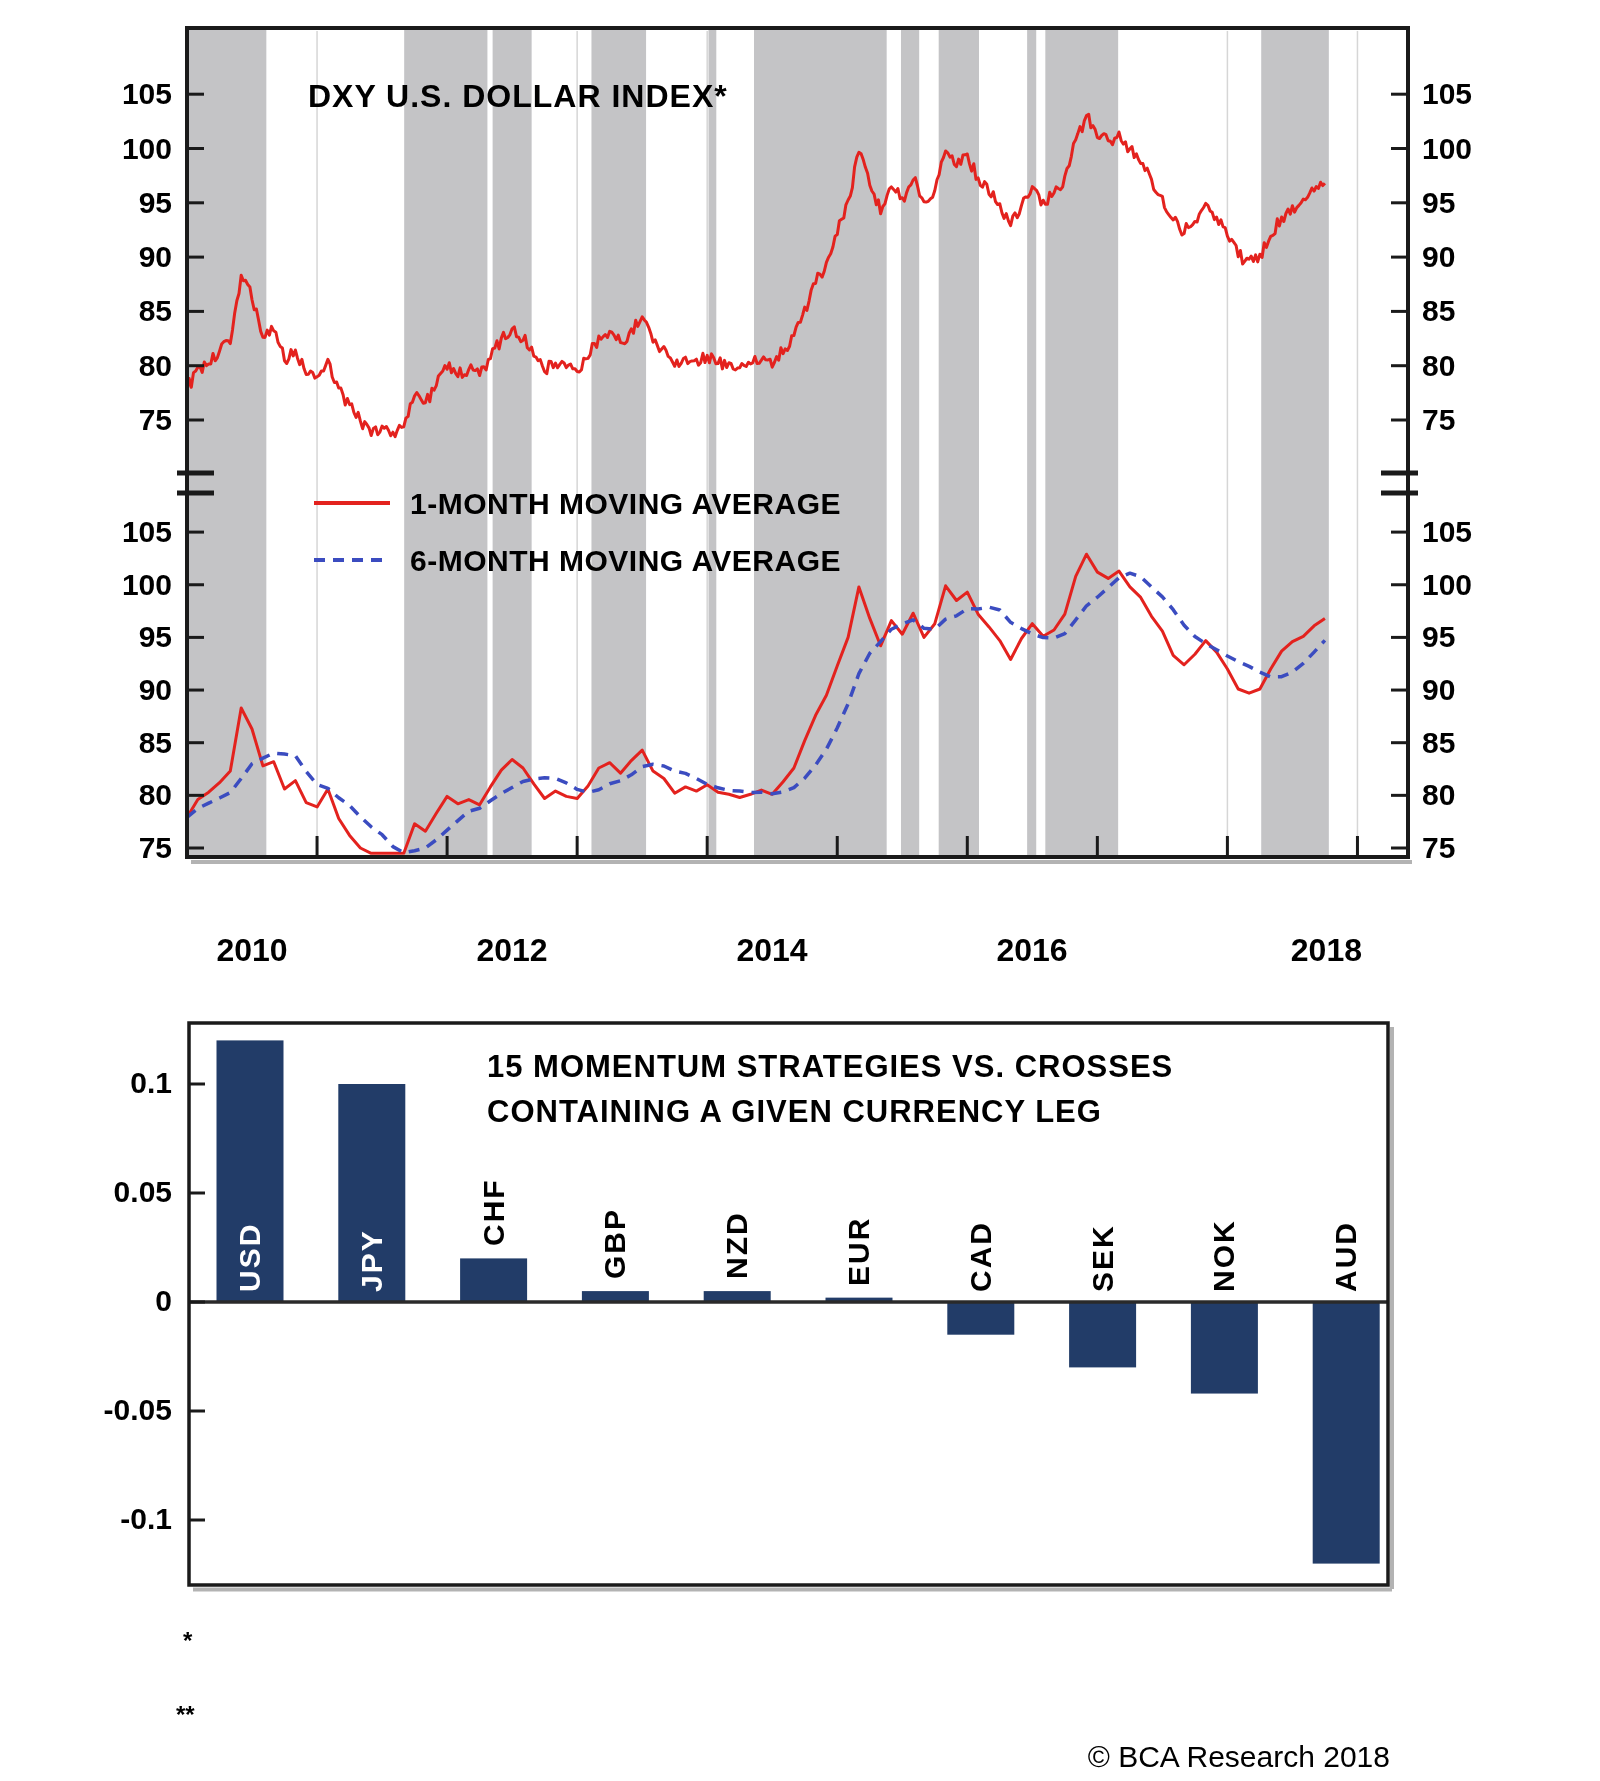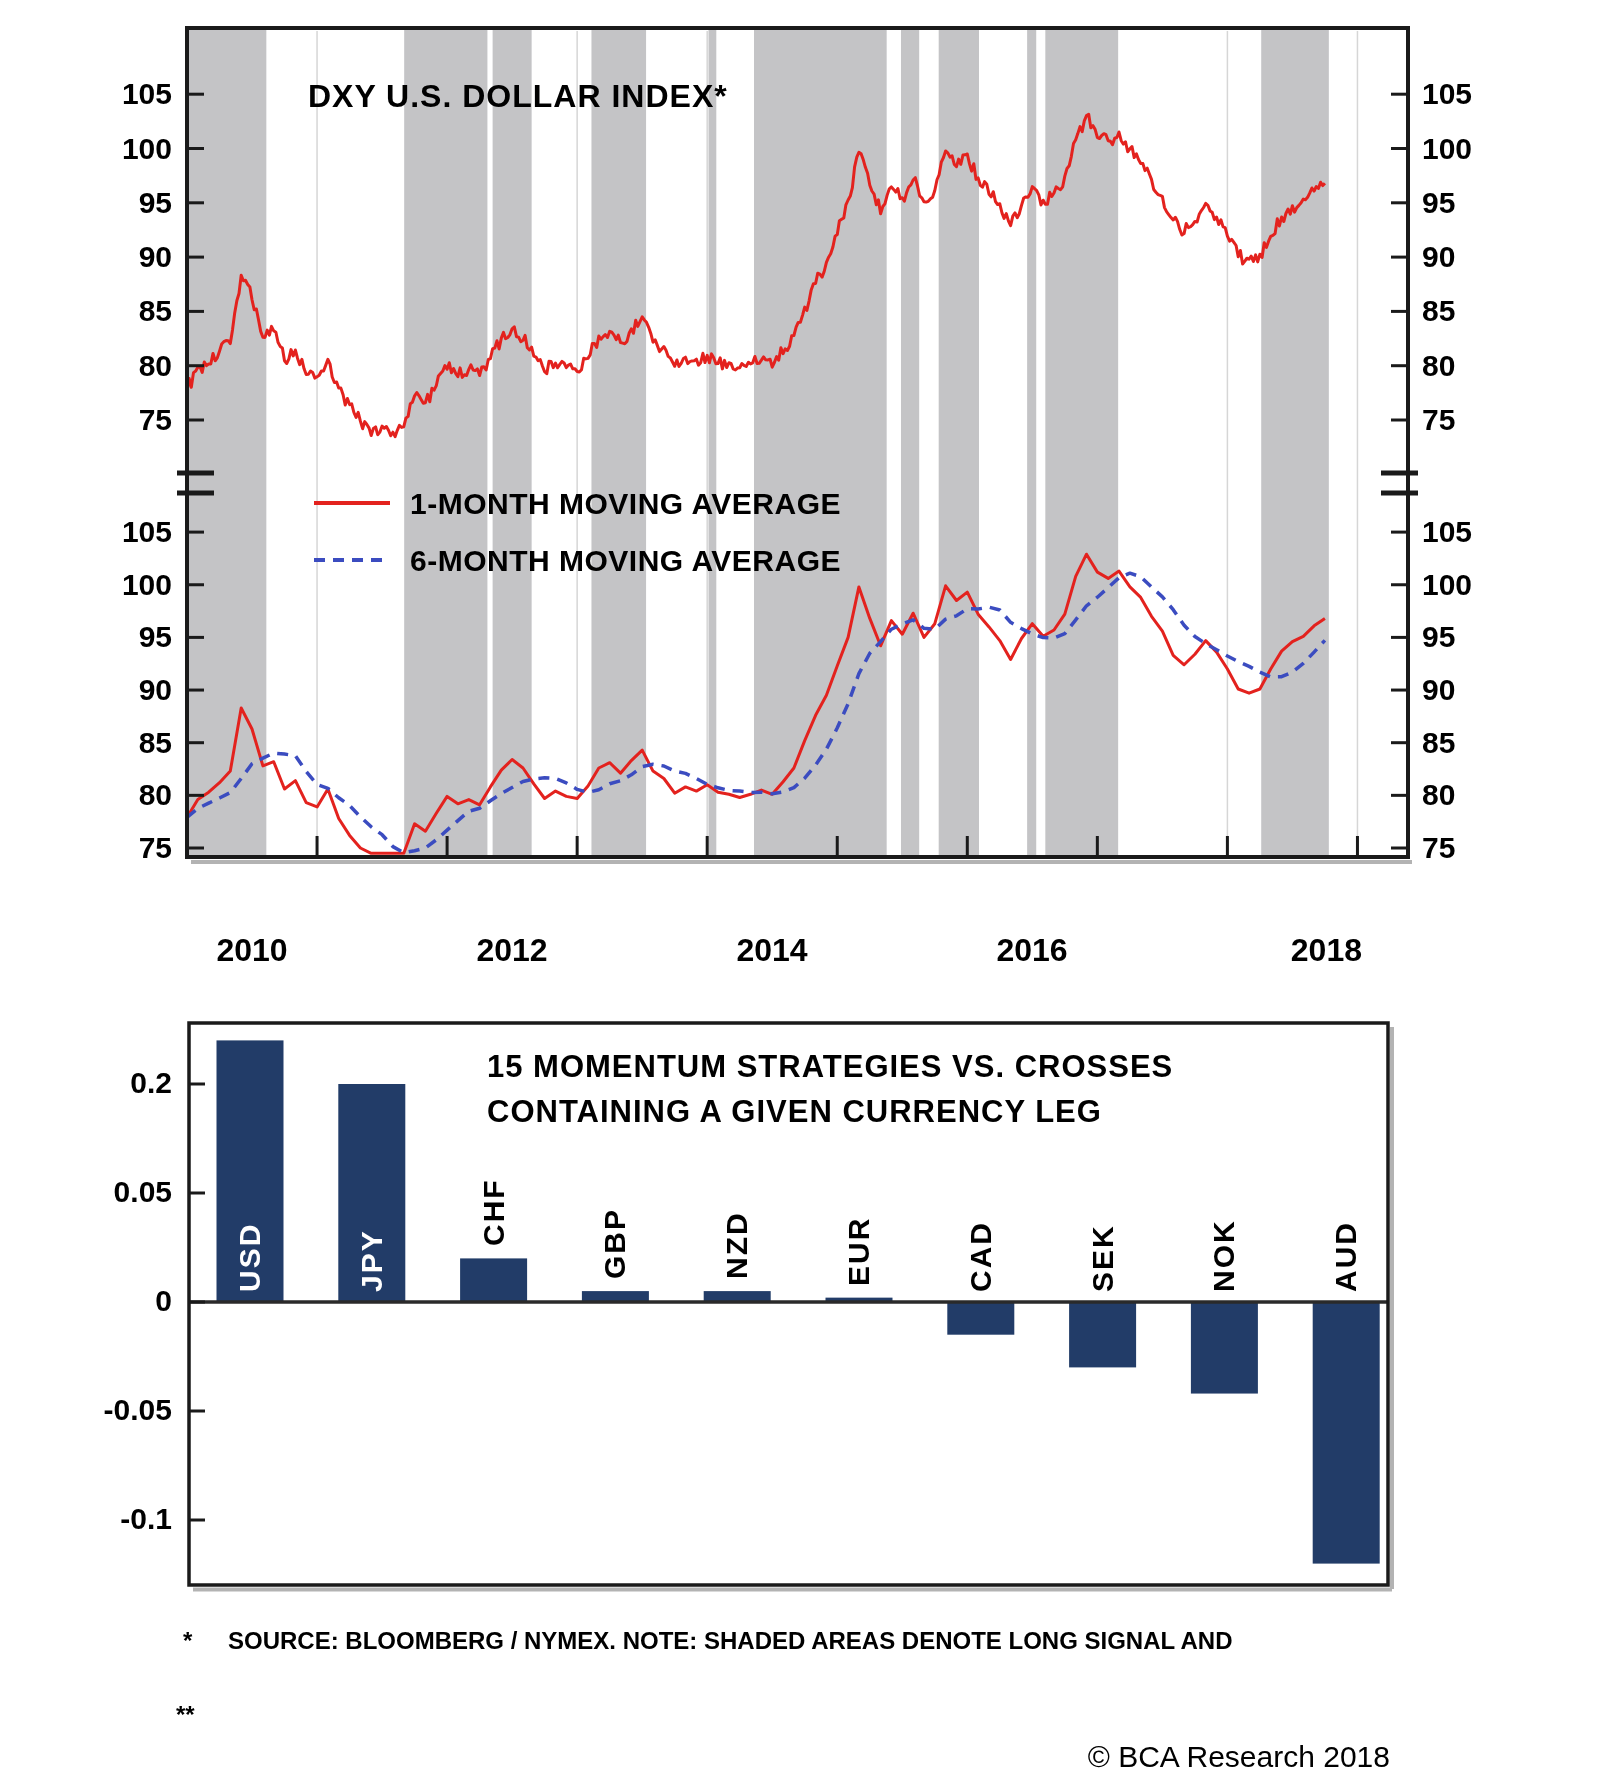--- a/index.html
+++ b/index.html
@@ -138,28 +138,27 @@
   <div class="yearlab" style="left:442px;top:932px;">2012</div>
   <div class="yearlab" style="left:702px;top:932px;">2014</div>
   <div class="yearlab" style="left:962px;top:932px;">2016</div>
   <div class="yearlab" style="left:1222px;top:932px;text-align:right;">2018</div>
 
   <div class="abs bar-title" style="left:487px;top:1044px;">
     <div>15 MOMENTUM STRATEGIES VS. CROSSES</div>
     <div>CONTAINING A GIVEN CURRENCY LEG</div>
   </div>
 
-  <div class="bar-ylab" style="top:1066px;">0.2</div>
+  <div class="bar-ylab" style="top:1066px;">0.1</div>
   <div class="bar-ylab" style="top:1175px;">0.05</div>
   <div class="bar-ylab" style="top:1284px;">0</div>
   <div class="bar-ylab" style="top:1393px;">-0.05</div>
   <div class="bar-ylab" style="top:1502px;">-0.1</div>
 
   <div class="abs foot" style="left:183px;top:1627px;">*</div>
-  <div class="abs foot" style="left:228px;top:1627px;">SOURCE: BLOOMBERG / NYMEX. NOTE: SHADED AREAS DENOTE LONG SIGNAL AND</div>
   <div class="abs foot" style="left:176px;top:1701px;">**</div>
   <div class="abs copyright" style="left:990px;top:1740px;width:400px;text-align:right;">© BCA Research 2018</div>
 
 <div class="ytick left" style="left: 50px; top: 77.2px;">105</div>
     <div class="ytick right" style="left: 1422px; top: 77.2px;">105</div>
     <div class="ytick left" style="left: 50px; top: 131.5px;">100</div>
     <div class="ytick right" style="left: 1422px; top: 131.5px;">100</div>
     <div class="ytick left" style="left: 50px; top: 185.8px;">95</div>
     <div class="ytick right" style="left: 1422px; top: 185.8px;">95</div>
     <div class="ytick left" style="left: 50px; top: 240.1px;">90</div>

